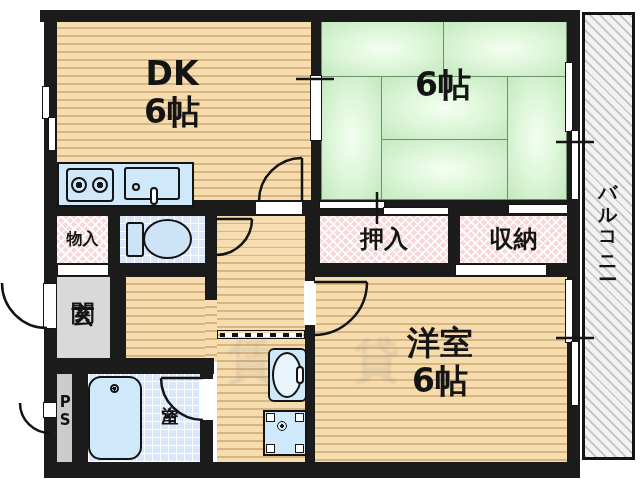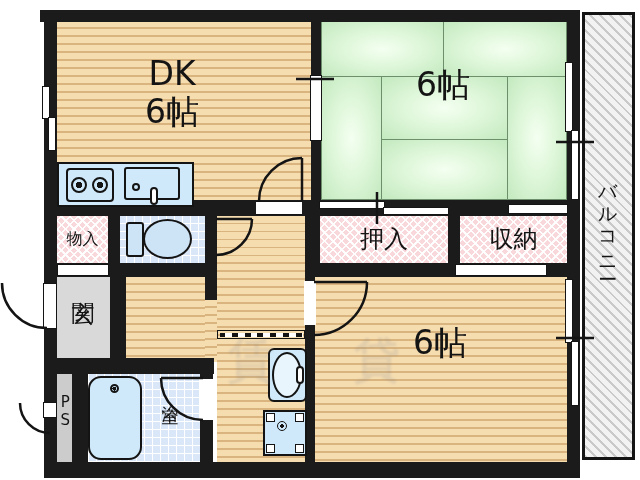--- a/index.html
+++ b/index.html
@@ -20,21 +20,21 @@
         background-image:repeating-linear-gradient(0deg,#ffffff 0 1px,rgba(0,0,0,0) 1px 8px),
                          repeating-linear-gradient(90deg,#ffffff 0 1px,rgba(0,0,0,0) 1px 8px);}
   .gray{position:absolute;background:#d9d9d9;}
   .balcony{position:absolute;background-color:#ececec;
         background-image:repeating-linear-gradient(45deg,#c9c9c9 0 2px,#f2f2f2 2px 7px);
         border:3px solid #141414;box-sizing:border-box;}
   .open{position:absolute;background:#ffffff;}
   .win{position:absolute;background:#ffffff;border:1.5px solid #141414;box-sizing:border-box;}
   .fix{position:absolute;background:#cfe9fa;border:2px solid #141414;box-sizing:border-box;}
   
-  .lbl{position:absolute;color:#141414;font-weight:normal;text-align:center;line-height:1.15;}
+  .lbl{position:absolute;color:#141414;font-weight:bold;text-align:center;line-height:1.15;}
   .vert{writing-mode:vertical-rl;text-orientation:upright;}
   .accordion{position:absolute;background:#ffffff;border:1px solid #141414;box-sizing:border-box;
         background-image:repeating-linear-gradient(90deg,#141414 0 6px,#ffffff 6px 13px);
         background-clip:content-box;padding:1.5px;}
   .watermark{position:absolute;color:#7d828f;opacity:.16;font-weight:bold;filter:blur(1.2px);}
   svg{position:absolute;left:0;top:0;pointer-events:none;}
 </style>
 </head>
 <body>
 
@@ -157,20 +157,21 @@
   </svg>
 
   <div class="lbl" style="left:92px;top:55px;width:160px;font-size:33px;">
     <div>DK</div>
     <div>6帖</div>
   </div>
   <div class="lbl" style="left:363px;top:66px;width:160px;font-size:33px;">
     <div>6帖</div>
   </div>
   <div class="lbl" style="left:360px;top:324px;width:160px;font-size:33px;">
+    <div>洋室</div>
     <div>6帖</div>
   </div>
   <div class="lbl" style="left:460px;top:226px;width:107px;font-size:24px;">収納</div>
   <div class="lbl" style="left:320px;top:226px;width:128px;font-size:24px;">押入</div>
   <div class="lbl" style="left:57px;top:230px;width:51px;font-size:16px;">物入</div>
   <div class="lbl vert" style="left:70px;top:282px;font-size:23px;letter-spacing:2px;">玄関</div>
   <div class="lbl vert" style="left:160px;top:392px;font-size:17px;letter-spacing:2px;">浴室</div>
   <div class="lbl vert" style="left:56px;top:393px;font-size:15px;">PS</div>
   <div class="lbl vert" style="left:597px;top:170px;font-size:19px;letter-spacing:3px;">バルコニー</div>
 

